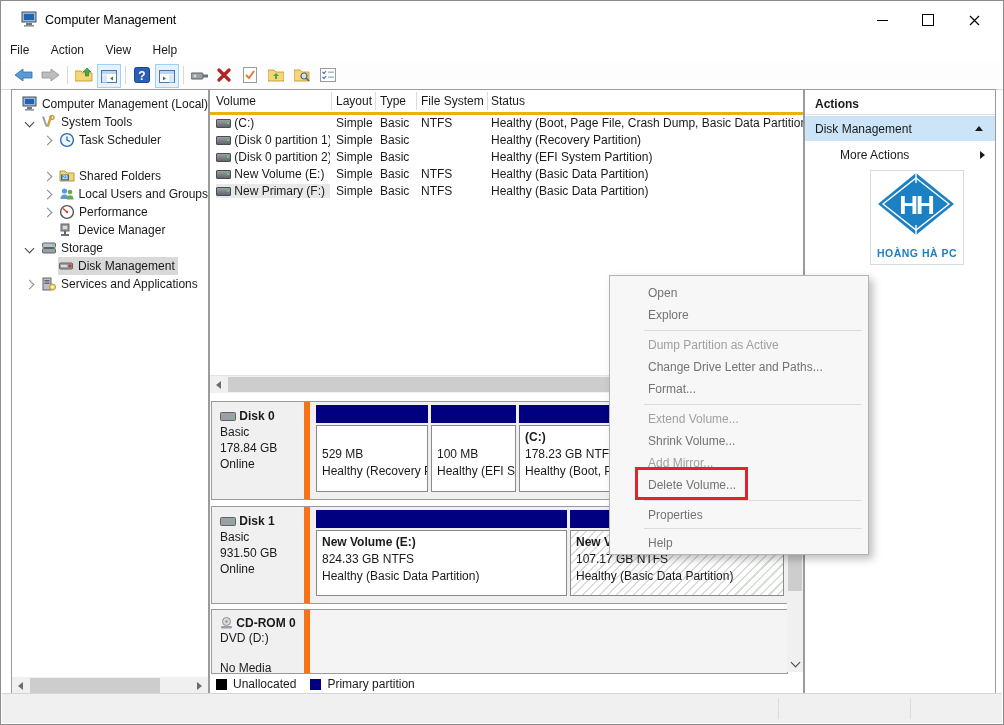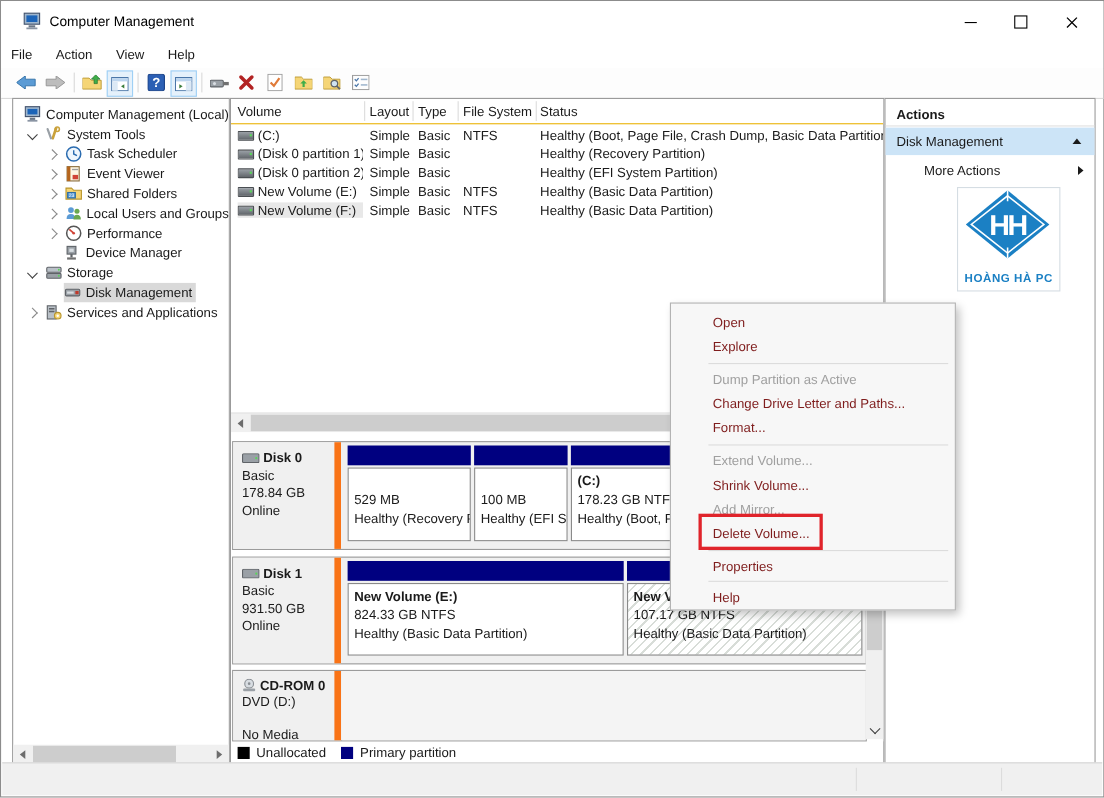--- a/index.html
+++ b/index.html
@@ -31,21 +31,21 @@
   
   .tree-row{position:absolute;height:18px;display:flex;align-items:center;white-space:nowrap;overflow:hidden;width:100%;}
   .tree-label{margin-left:4px;}
   .tree-row .sel-bg{background:#d9d9d9;padding:1px 3px 1px 0;display:flex;align-items:center;}
   .chev{display:inline-block;width:6px;height:6px;border-right:1.4px solid #8a8a8a;border-bottom:1.4px solid #8a8a8a;}
   .chev.right{transform:rotate(-45deg);}
   .chev.down{transform:rotate(45deg);border-color:#3f3f3f;}
   .ico16{width:16px;height:16px;display:inline-block;flex:none;}
 
   
-  .vt-header{position:absolute;left:0;top:0;right:0;height:22px;background:#fff;border-bottom:1px solid #eab308;text-align:center;}
+  .vt-header{position:absolute;left:0;top:0;right:0;height:22px;background:#fff;border-bottom:3px solid #eab308;text-align:center;}
   .vt-header span{position:absolute;top:4px;color:#1a1a1a;}
   .vt-colsep{position:absolute;top:2px;width:1px;height:18px;background:#dcdcdc;}
   .vt-row{position:absolute;height:17px;left:0;right:0;white-space:nowrap;}
   .vt-cell{position:absolute;top:1px;overflow:hidden;}
   .drive-ico{display:inline-block;width:13px;height:7px;background:linear-gradient(#9aa0a6,#61666b);border:1px solid #4a4e52;border-radius:1px;position:relative;top:1px;}
   .drive-ico i{position:absolute;right:1px;top:2px;width:2px;height:2px;background:#59d659;}
 
   
   .sb{background:#f0f0f0;position:absolute;}
   .sb-thumb{position:absolute;background:#cdcdcd;}
@@ -69,21 +69,21 @@
   .act-title{position:absolute;left:10px;top:7px;font-weight:bold;}
   .act-group{position:absolute;left:0;right:0;top:26px;height:25px;background:#cce4f7;display:flex;align-items:center;padding-left:10px;box-sizing:border-box;}
   .tri-up{width:0;height:0;border-left:4px solid transparent;border-right:4px solid transparent;border-bottom:5px solid #1a1a1a;position:absolute;right:12px;top:10px;}
   .act-more{position:absolute;left:0;right:0;top:53px;height:24px;display:flex;align-items:center;}
   .tri-right{width:0;height:0;border-top:4px solid transparent;border-bottom:4px solid transparent;border-left:5px solid #1a1a1a;position:absolute;right:10px;top:8px;}
   .logo-box{position:absolute;left:65px;top:80px;width:92px;height:93px;border:1px solid #d5dde3;background:#fff;}
   .logo-caption{position:absolute;left:0;right:0;bottom:5px;text-align:center;font-weight:bold;font-size:10.5px;color:#1b80c4;letter-spacing:.5px;}
 
   
   .ctx{position:absolute;left:608px;top:274px;width:258px;height:278px;background:#f7f7f7;border:1px solid #b3b3b3;box-shadow:4px 4px 8px rgba(0,0,0,.25);z-index:50;}
-  .ctx-item{position:absolute;left:0;right:0;height:22px;line-height:22px;padding-left:38px;box-sizing:border-box;color:#7f1d1d;}
+  .ctx-item{position:absolute;left:0;right:0;height:22px;line-height:22px;padding-left:38px;box-sizing:border-box;color:#737373;}
   .ctx-item.disabled{color:#a0a0a0;}
   .ctx-sep{position:absolute;left:34px;right:6px;height:1px;background:#dcdcdc;}
   .redbox{position:absolute;left:634px;top:466px;width:107px;height:27px;border:3px solid #e0242b;z-index:60;}
 
   
   .statusbar{position:absolute;left:1px;right:1px;bottom:1px;height:29px;background:#f0f0f0;border-top:1px solid #d5d5d5;}
   .statusbar .vsep{position:absolute;top:4px;bottom:4px;width:1px;background:#dcdcdc;}
 </style>
 </head>
 <body>
@@ -231,32 +231,20 @@
       <span style="width:32px"></span>
         <span class="chev right"></span>
         <span style="width:8px"></span>
       <svg class="ico16" viewBox="0 0 16 16">
           <circle cx="8" cy="8" r="6.4" fill="#eef6fd" stroke="#2b6cb0" stroke-width="1.4"></circle>
           <path d="M8 4.5 L8 8 L11 9.5" stroke="#2b6cb0" stroke-width="1.3" fill="none"></path>
         </svg>
       <span class="tree-label">Task Scheduler</span>
     </div>
 
-    <div class="tree-row" style="top:59px">
-      <span style="width:32px"></span>
-        <span class="chev right"></span>
-        <span style="width:8px"></span>
-      <svg class="ico16" viewBox="0 0 16 16">
-          <rect x="2" y="1.5" width="11" height="13" fill="#fdf6e3" stroke="#8a6d3b"></rect>
-          <rect x="2" y="1.5" width="3" height="13" fill="#b5651d"></rect>
-          <rect x="7" y="9" width="5" height="4" fill="#d04437"></rect>
-          <rect x="6.5" y="3.5" width="5.5" height="1.2" fill="#9b9b9b"></rect>
-        </svg>
-      <span class="tree-label">Event Viewer</span>
-    </div>
 
     <div class="tree-row" style="top:77px">
       <span style="width:32px"></span>
         <span class="chev right"></span>
         <span style="width:8px"></span>
       <svg class="ico16" viewBox="0 0 16 16">
           <path d="M1 3 L6 3 L8 5 L15 5 L15 13 L1 13 Z" fill="#f5d576" stroke="#b9962e"></path>
           <rect x="2.5" y="7" width="7" height="5" fill="#5b9bd5" stroke="#2e6da4"></rect>
           <text x="6" y="11.3" text-anchor="middle" font-size="4.6" fill="#fff" font-family="Liberation Sans,sans-serif">23</text>
         </svg>
@@ -382,21 +370,21 @@
         <span class="vt-cell" style="left:281px;right:0">Healthy (EFI System Partition)</span>
       </div>
       <div class="vt-row" style="top:76px">
         <span class="vt-cell" style="left:6px;width:114px"><span class="drive-ico"><i></i></span>&nbsp;<span>New Volume (E:)</span></span>
         <span class="vt-cell" style="left:126px">Simple</span>
         <span class="vt-cell" style="left:170px">Basic</span>
         <span class="vt-cell" style="left:211px">NTFS</span>
         <span class="vt-cell" style="left:281px;right:0">Healthy (Basic Data Partition)</span>
       </div>
       <div class="vt-row" style="top:93px">
-        <span class="vt-cell" style="left:6px;width:114px;background:#e8e8e8;"><span class="drive-ico"><i></i></span>&nbsp;<span>New Volume (F:)</span></span>
+        <span class="vt-cell" style="left:6px;width:114px;background:#e8e8e8;"><span class="drive-ico"><i></i></span>&nbsp;<span>New Primary (F:)</span></span>
         <span class="vt-cell" style="left:126px">Simple</span>
         <span class="vt-cell" style="left:170px">Basic</span>
         <span class="vt-cell" style="left:211px">NTFS</span>
         <span class="vt-cell" style="left:281px;right:0">Healthy (Basic Data Partition)</span>
       </div>
     </div>
 
     <div class="sb" style="left:0;right:0;top:285px;height:17px;border-top:1px solid #e3e3e3;">
       <div class="sb-arr" style="left:6px;top:5px;border-top:4px solid transparent;border-bottom:4px solid transparent;border-right:5px solid #6d6d6d;"></div>
       <div class="sb-thumb" style="left:18px;top:1px;height:15px;width:545px;"></div>

